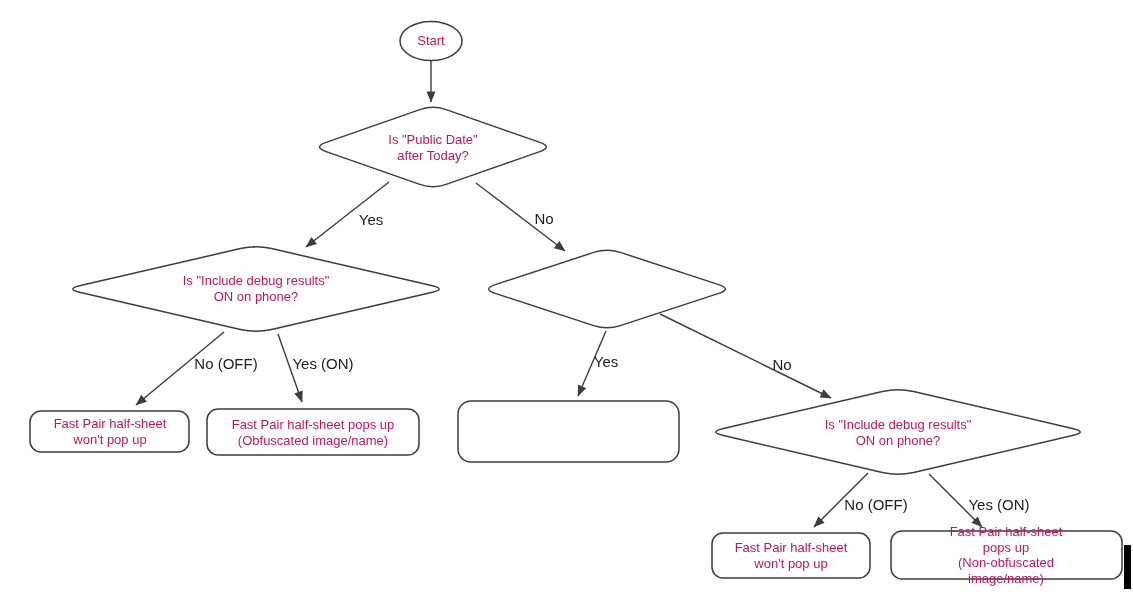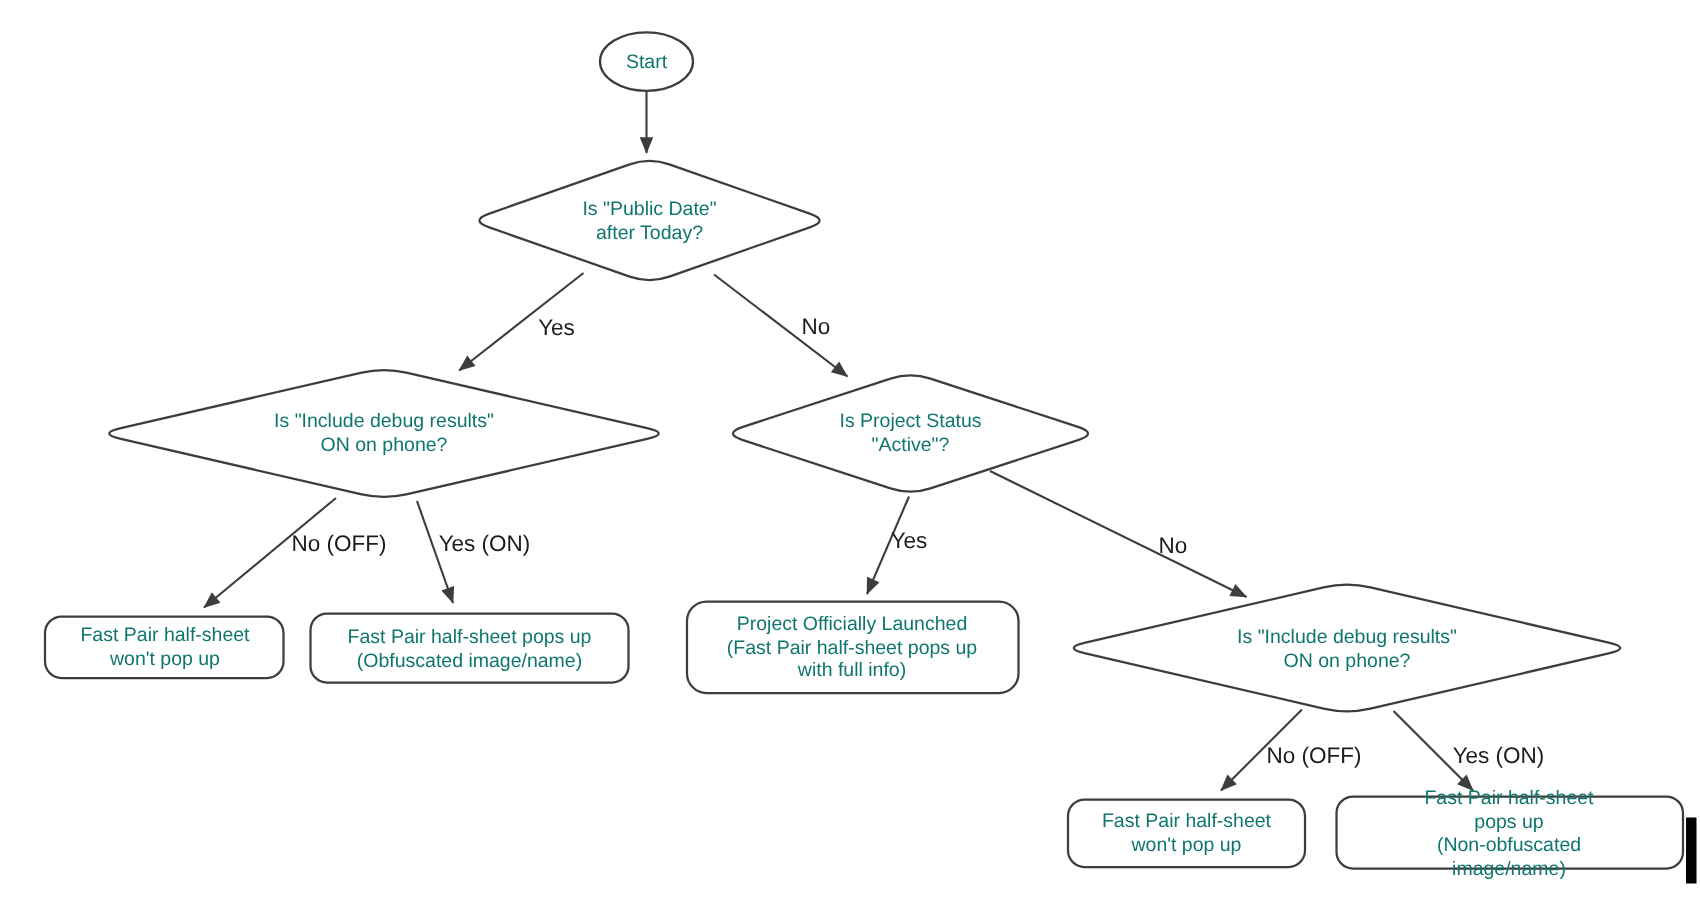--- a/index.html
+++ b/index.html
@@ -14,21 +14,21 @@
   .stage svg { position: absolute; left: 0; top: 0; }
   .shape { fill: #ffffff; stroke: #3d3d3d; stroke-width: 1.5; }
   .edge  { stroke: #3d3d3d; stroke-width: 1.4; fill: none; }
   .node-label {
     position: absolute;
     transform: translate(-50%, -50%);
     text-align: center;
     white-space: pre-line;
     font-size: 13px;
     line-height: 15.5px;
-    color: #0f766e;
+    color: #be185d;
   }
   .edge-label {
     position: absolute;
     transform: translate(-50%, -50%);
     white-space: nowrap;
     font-size: 15px;
     color: #1c1c1c;
   }
   .caret { fill: #000000; }
 </style>
@@ -68,31 +68,26 @@
     <rect class="shape" x="891" y="531" width="231" height="48" rx="11"></rect>
 
     <rect class="caret" x="1124" y="545" width="7" height="44"></rect>
   </svg>
 
   <div class="node-label" style="left:431px; top:41px;">Start</div>
   <div class="node-label" style="left:433px; top:147px;">Is "Public Date"
 after Today?</div>
   <div class="node-label" style="left:256px; top:288px;">Is "Include debug results"
 ON on phone?</div>
-  <div class="node-label" style="left:607px; top:288px;">Is Project Status
-"Active"?</div>
   <div class="node-label" style="left:898px; top:432px;">Is "Include debug results"
 ON on phone?</div>
   <div class="node-label" style="left:110px; top:431px;">Fast Pair half-sheet
 won't pop up</div>
   <div class="node-label" style="left:313px; top:432px;">Fast Pair half-sheet pops up
 (Obfuscated image/name)</div>
-  <div class="node-label" style="left:568px; top:431px;">Project Officially Launched
-(Fast Pair half-sheet pops up
-with full info)</div>
   <div class="node-label" style="left:791px; top:555px;">Fast Pair half-sheet
 won't pop up</div>
   <div class="node-label" style="left:1006px; top:555px;">Fast Pair half-sheet pops up
 (Non-obfuscated image/name)</div>
 
   <div class="edge-label" style="left:371px; top:219px;">Yes</div>
   <div class="edge-label" style="left:544px; top:218px;">No</div>
   <div class="edge-label" style="left:226px; top:363px;">No (OFF)</div>
   <div class="edge-label" style="left:323px; top:363px;">Yes (ON)</div>
   <div class="edge-label" style="left:606px; top:361px;">Yes</div>

